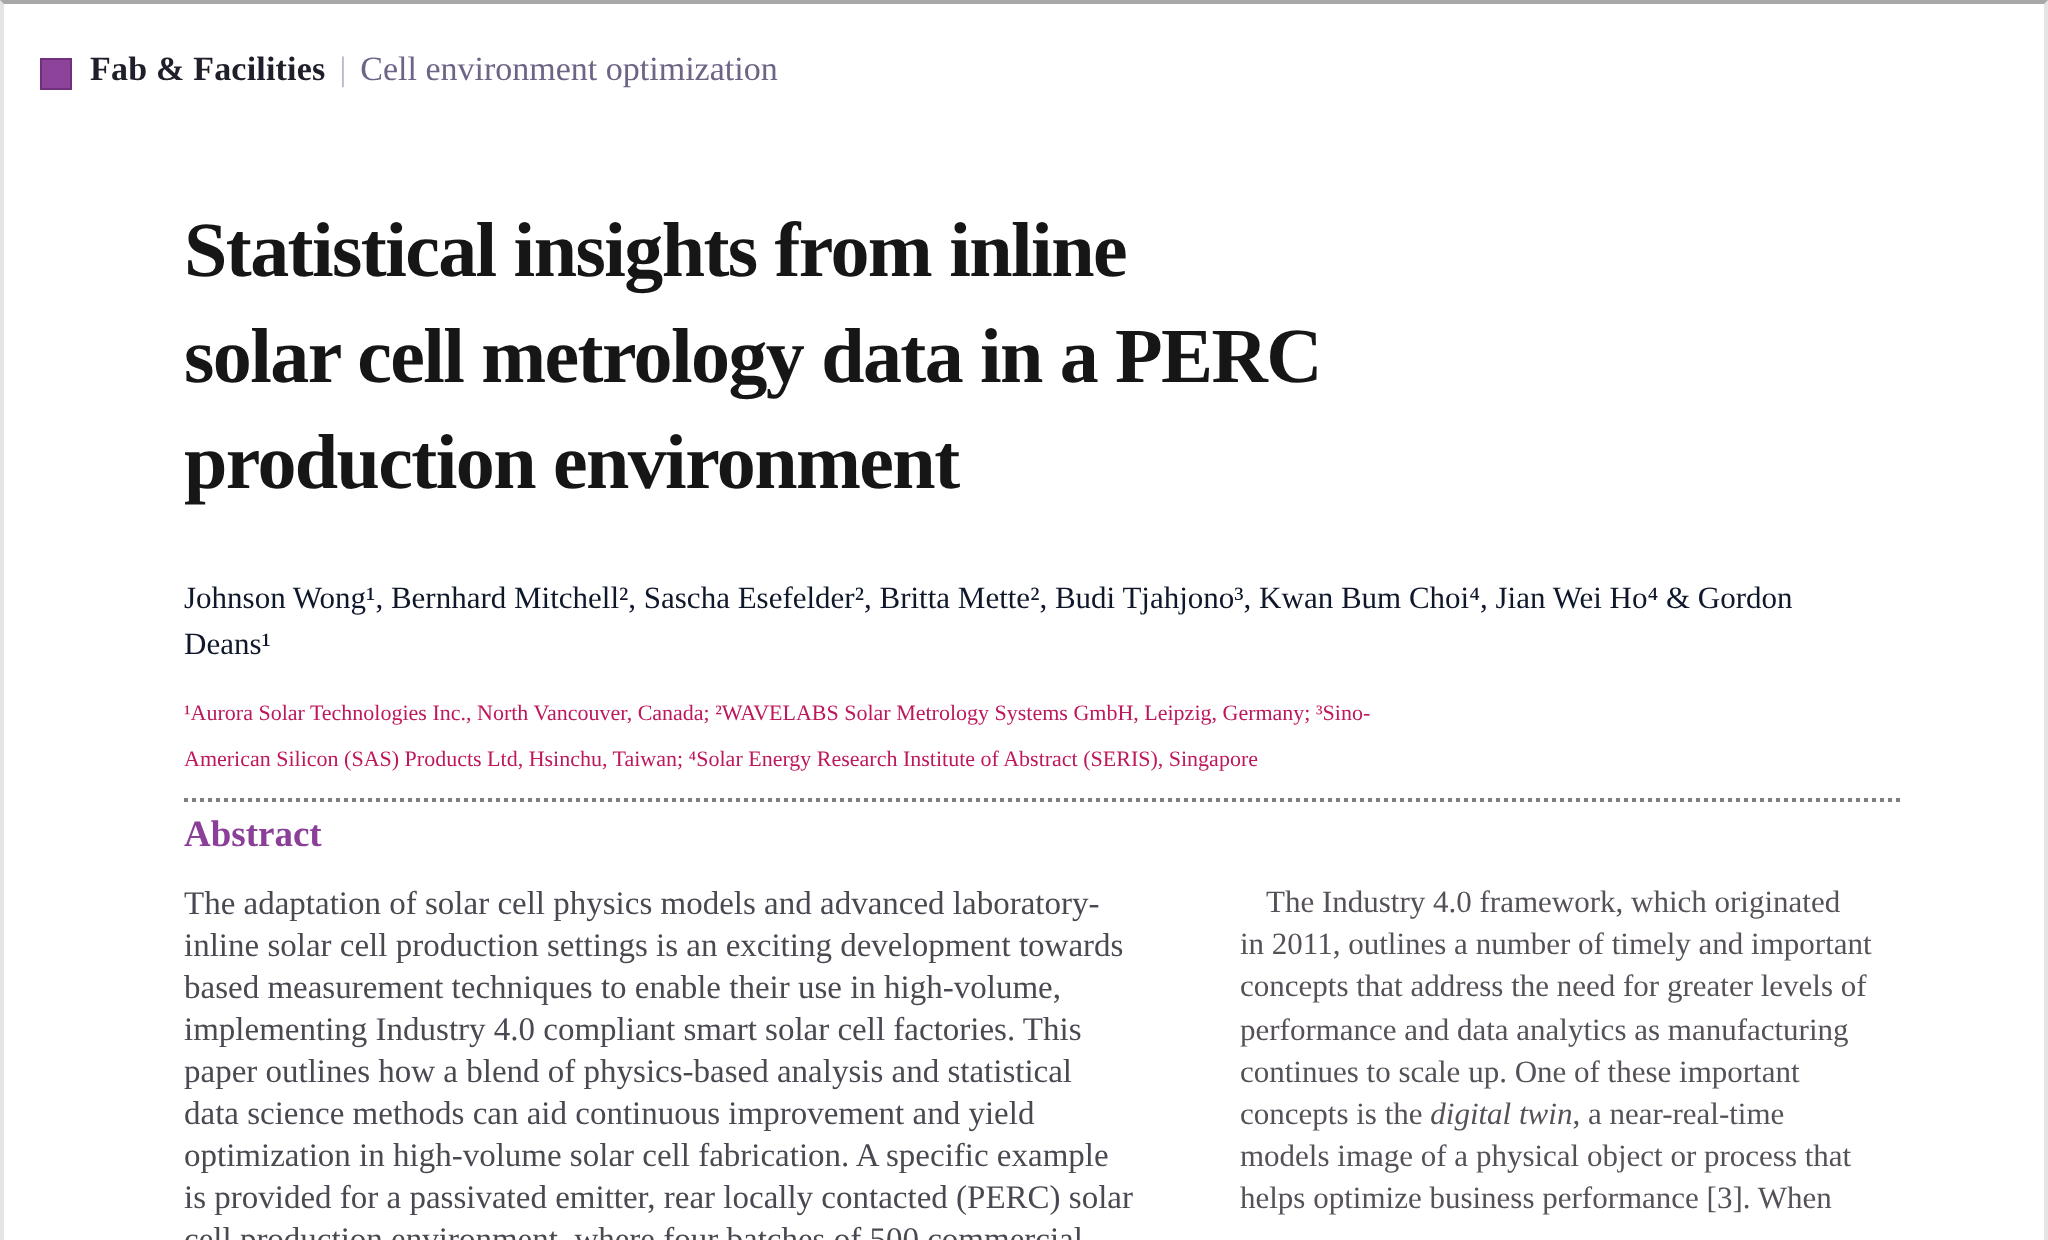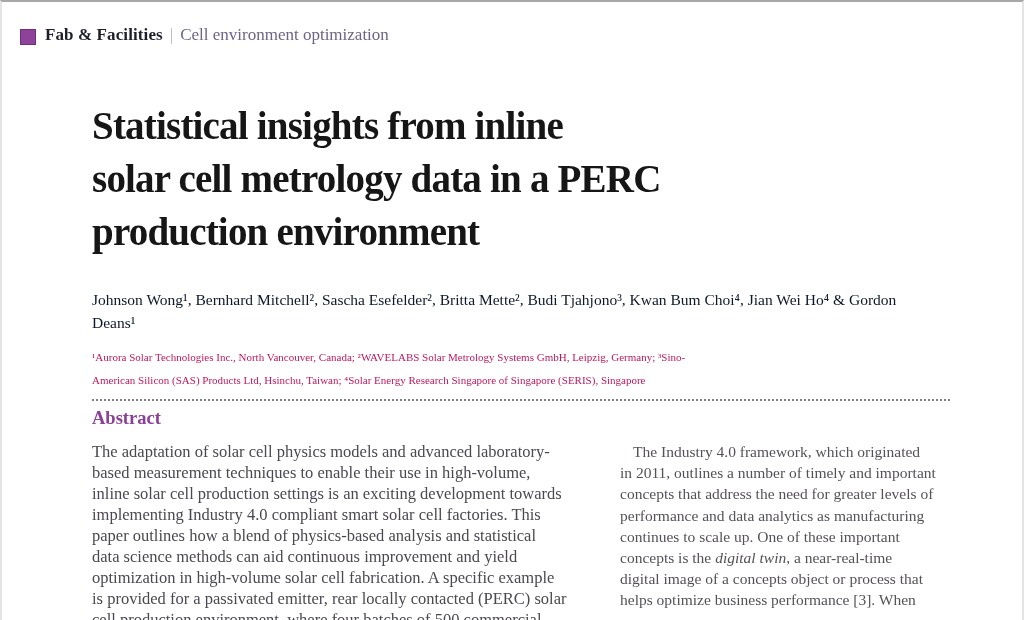--- a/index.html
+++ b/index.html
@@ -141,47 +141,47 @@
     <span class="title-line">production environment</span>
   </h1>
 
   <div class="authors">
     <span class="text-line">Johnson Wong¹, Bernhard Mitchell², Sascha Esefelder², Britta Mette², Budi Tjahjono³, Kwan Bum Choi⁴, Jian Wei Ho⁴ &amp; Gordon</span>
     <span class="text-line">Deans¹</span>
   </div>
 
   <div class="affiliations">
     <span class="text-line">¹Aurora Solar Technologies Inc., North Vancouver, Canada; ²WAVELABS Solar Metrology Systems GmbH, Leipzig, Germany; ³Sino-</span>
-    <span class="text-line">American Silicon (SAS) Products Ltd, Hsinchu, Taiwan; ⁴Solar Energy Research Singapore of Singapore (SERIS), Singapore</span>
+    <span class="text-line">American Silicon (SAS) Products Ltd, Hsinchu, Taiwan; ⁴Solar Energy Research Institute of Abstract (SERIS), Singapore</span>
   </div>
 
   <div class="divider"></div>
 
   <h2 class="abstract-heading">Abstract</h2>
 
   <div class="columns">
 
     <div class="col-left">
       <span class="text-line">The adaptation of solar cell physics models and advanced laboratory-</span>
+      <span class="text-line">inline solar cell production settings is an exciting development towards</span>
       <span class="text-line">based measurement techniques to enable their use in high-volume,</span>
-      <span class="text-line">inline solar cell production settings is an exciting development towards</span>
       <span class="text-line">implementing Industry 4.0 compliant smart solar cell factories. This</span>
       <span class="text-line">paper outlines how a blend of physics-based analysis and statistical</span>
       <span class="text-line">data science methods can aid continuous improvement and yield</span>
       <span class="text-line">optimization in high-volume solar cell fabrication. A specific example</span>
       <span class="text-line">is provided for a passivated emitter, rear locally contacted (PERC) solar</span>
       <span class="text-line">cell production environment, where four batches of 500 commercial</span>
     </div>
 
     <div class="col-right">
       <span class="text-line indent">The Industry 4.0 framework, which originated</span>
       <span class="text-line">in 2011, outlines a number of timely and important</span>
       <span class="text-line">concepts that address the need for greater levels of</span>
       <span class="text-line">performance and data analytics as manufacturing</span>
       <span class="text-line">continues to scale up. One of these important</span>
       <span class="text-line"><span>concepts is the </span><em>digital twin</em><span>, a near-real-time</span></span>
-      <span class="text-line">digital image of a concepts object or process that</span>
+      <span class="text-line">models image of a physical object or process that</span>
       <span class="text-line">helps optimize business performance [3]. When</span>
     </div>
 
   </div>
 
 </div>
 
 </body></html>

